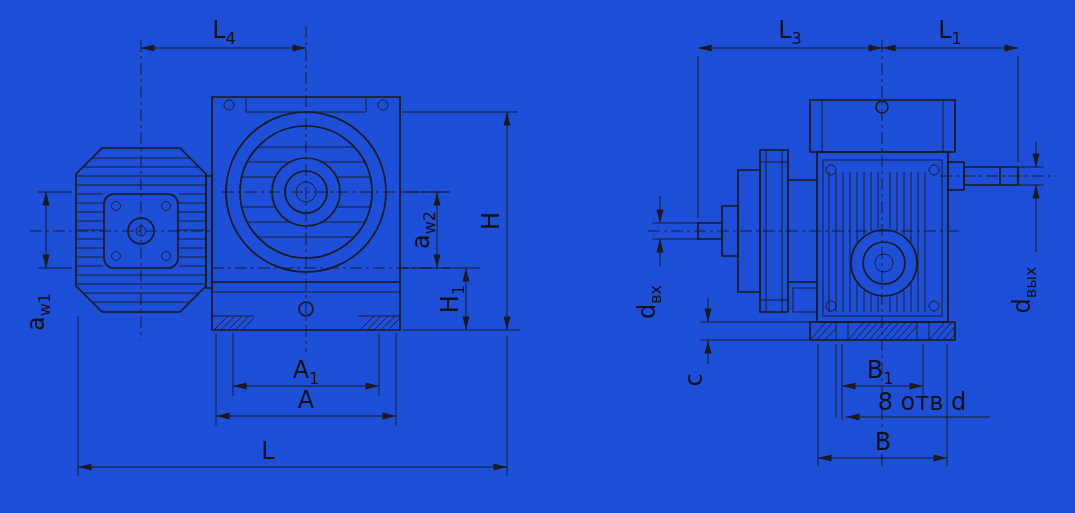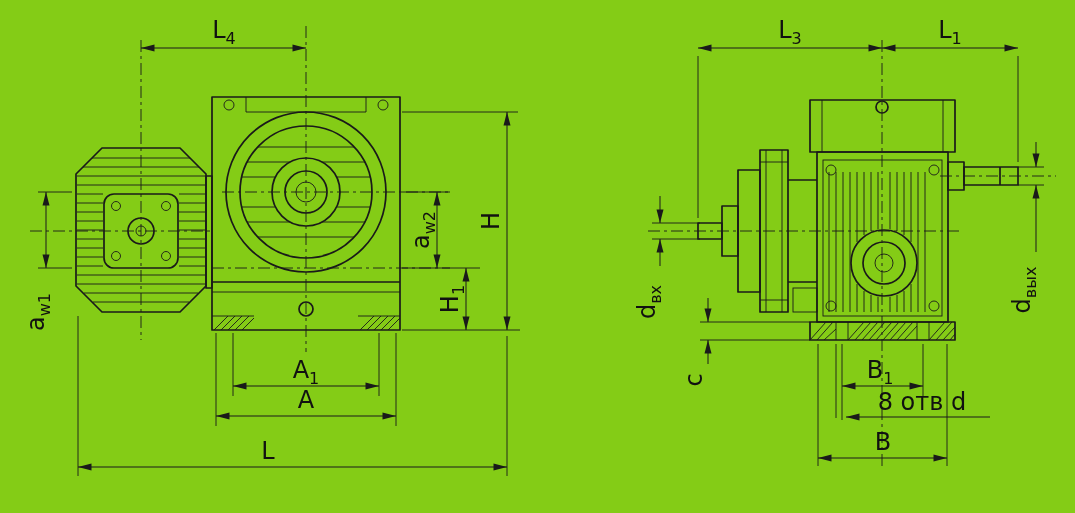--- a/index.html
+++ b/index.html
@@ -1,16 +1,16 @@
 <!DOCTYPE html>
 <html><head>
 <meta charset="utf-8">
 <style>
   html,body{margin:0;padding:0;background:#ffffff;}
-  .stage{width:1075px;height:513px;background:#84cc16;overflow:hidden;}
+  .stage{width:1075px;height:513px;background:#1d4ed8;overflow:hidden;}
   svg{display:block;}
   .ol{fill:none;stroke:#1a1a1a;stroke-width:1.7;stroke-linejoin:round;}
   .thin{fill:none;stroke:#1a1a1a;stroke-width:0.9;}
   .cl{fill:none;stroke:#1a1a1a;stroke-width:0.9;stroke-dasharray:12 4 3 4;}
   .dim{fill:none;stroke:#1a1a1a;stroke-width:1;}
   .lbl{font-family:"DejaVu Sans","Liberation Sans",sans-serif;font-size:24px;fill:#111111;}
   .sub{font-size:16px;}
 </style>
 </head>
 <body>

